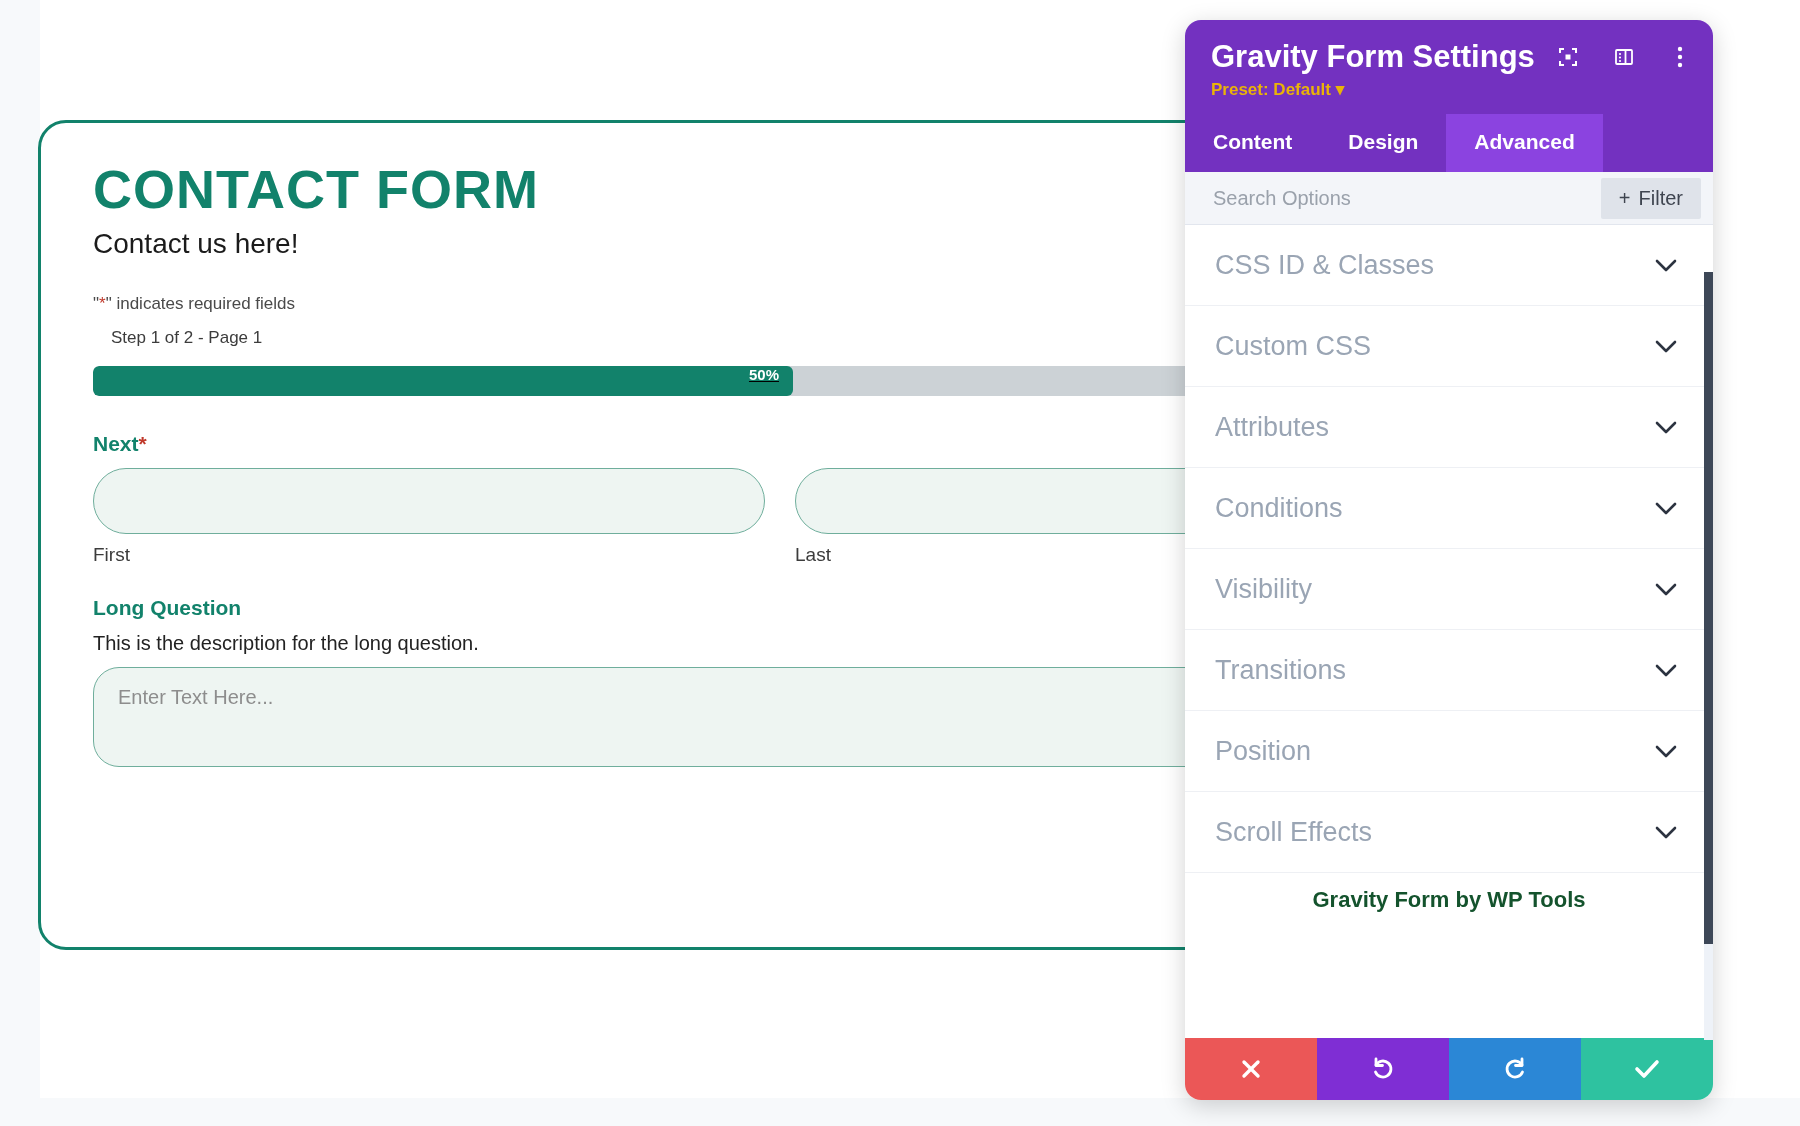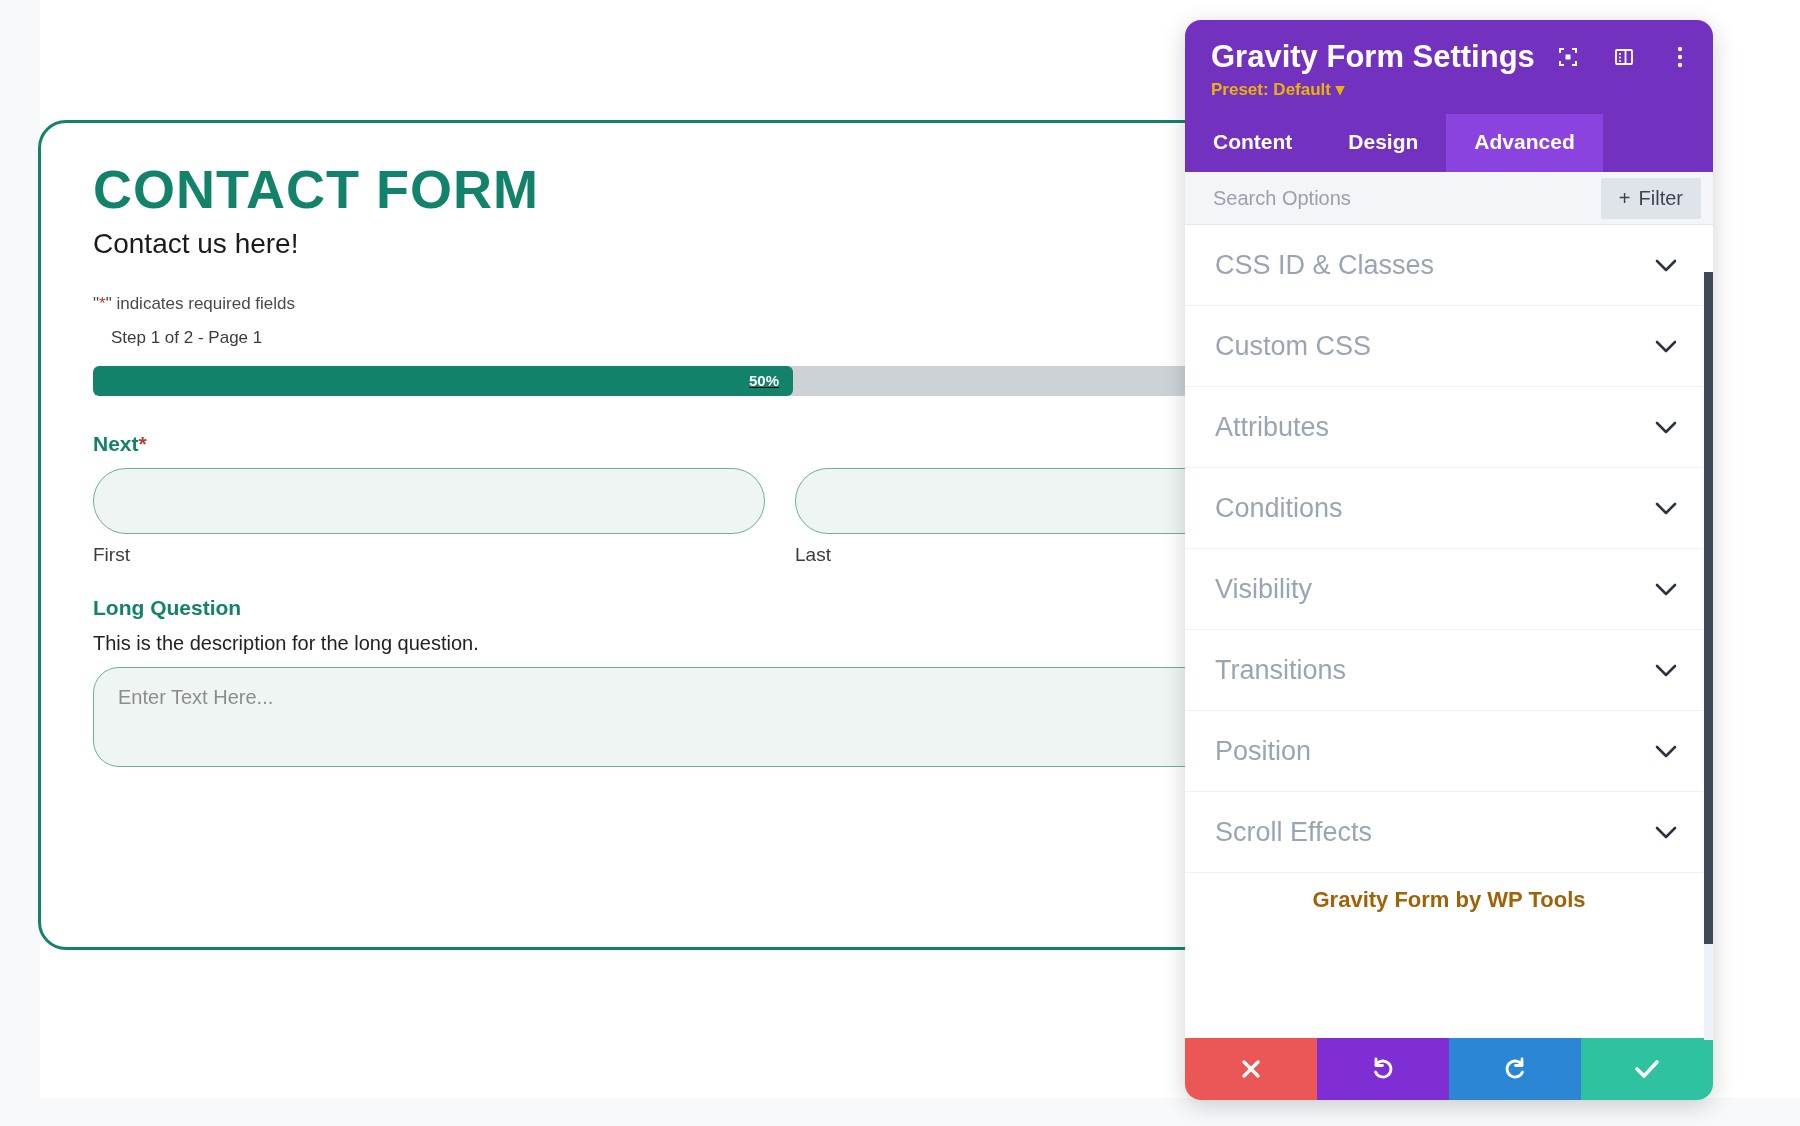--- a/index.html
+++ b/index.html
@@ -87,21 +87,20 @@
     overflow: hidden;
     margin-bottom: 36px;
   }
   #progress-fill {
     position: absolute;
     left: 0; top: 0; bottom: 0;
     width: 50%;
     background: #12826b;
     border-radius: 6px;
     display: flex;
-    align-items: center;
     justify-content: flex-end;
     text-decoration: underline;
   }
   #progress-pct {
     color: #ffffff;
     font-size: 15px;
     font-weight: 700;
     padding-right: 14px;
   }
 
@@ -307,21 +306,21 @@
     font-weight: 400;
   }
   .chevron { color: #2c3340; display: flex; }
 
   #panel-footnote {
     text-align: center;
     padding: 14px 0 26px 0;
     background: #ffffff;
   }
   #panel-footnote-link {
-    color: #a16207;
+    color: #14532d;
     font-size: 22px;
     font-weight: 700;
     cursor: pointer;
   }
 
   
   #panel-scrollbar {
     position: absolute;
     right: 0;
     top: 252px;

